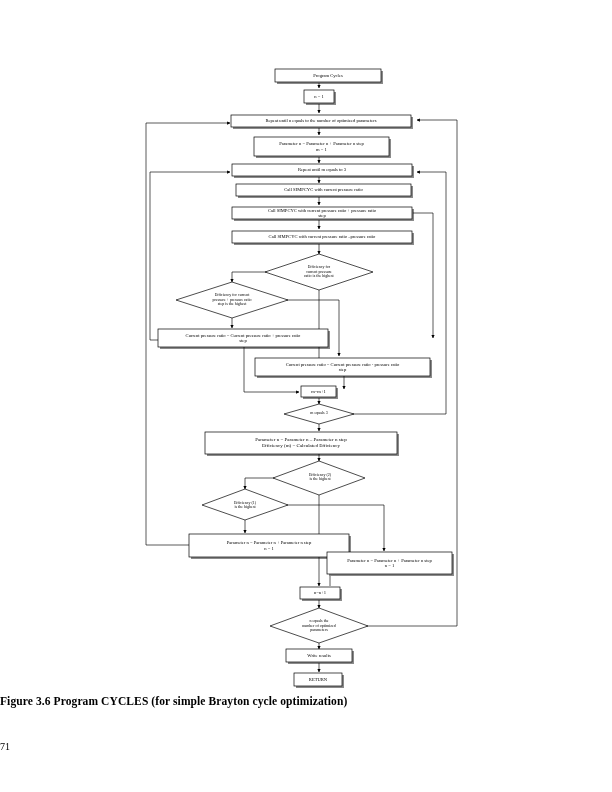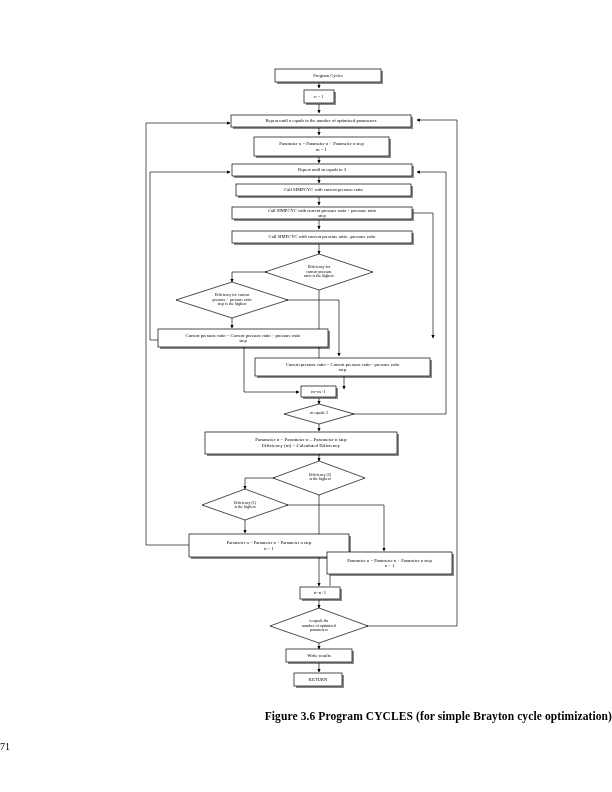--- a/index.html
+++ b/index.html
@@ -40,27 +40,26 @@
     color: #000;
   }
   .t4 { font-size: 4.0px; }
   .t45 { font-size: 4.6px; }
   .t5 { font-size: 5.0px; }
   .caption {
     position: absolute;
     left: 0;
     top: 695px;
     width: 612px;
-    text-align: right;
+    text-align: left;
     font-family: "Liberation Serif", serif;
     font-weight: bold;
     font-size: 11.5px;
     letter-spacing: 0.1px;
     color: #000;
-    margin-top: 15px;
   }
   .pagenum {
     position: absolute;
     left: 0;
     top: 741px;
     width: 489px;
     text-align: left;
     font-family: "Liberation Serif", serif;
     font-size: 10px;
     color: #000;

